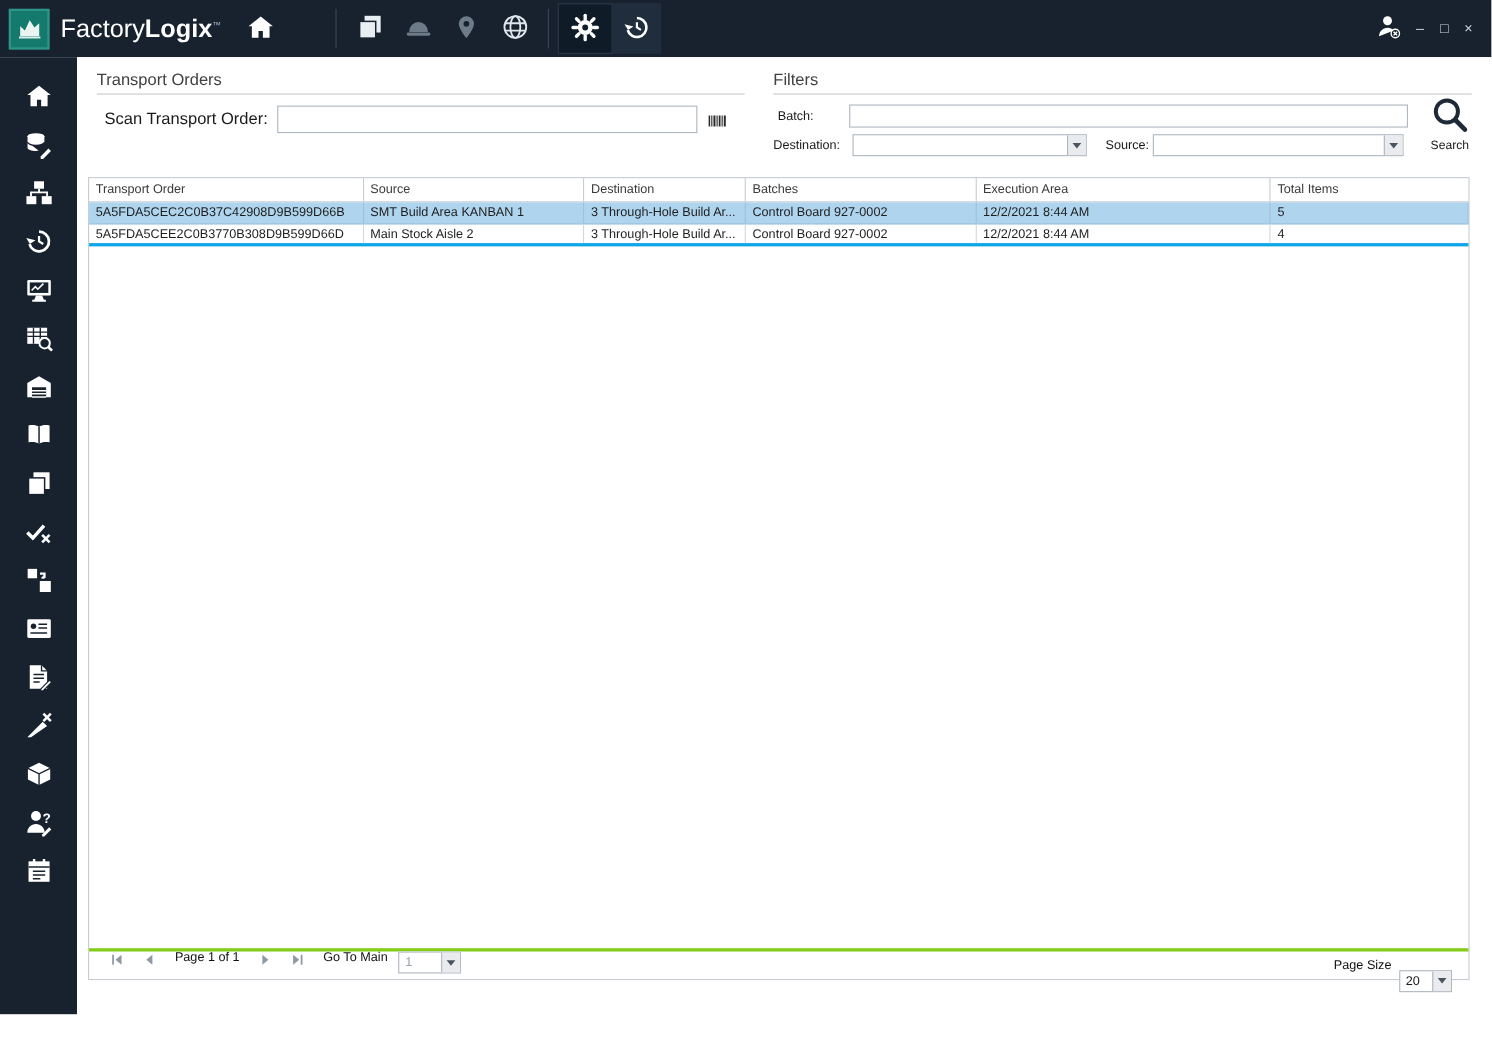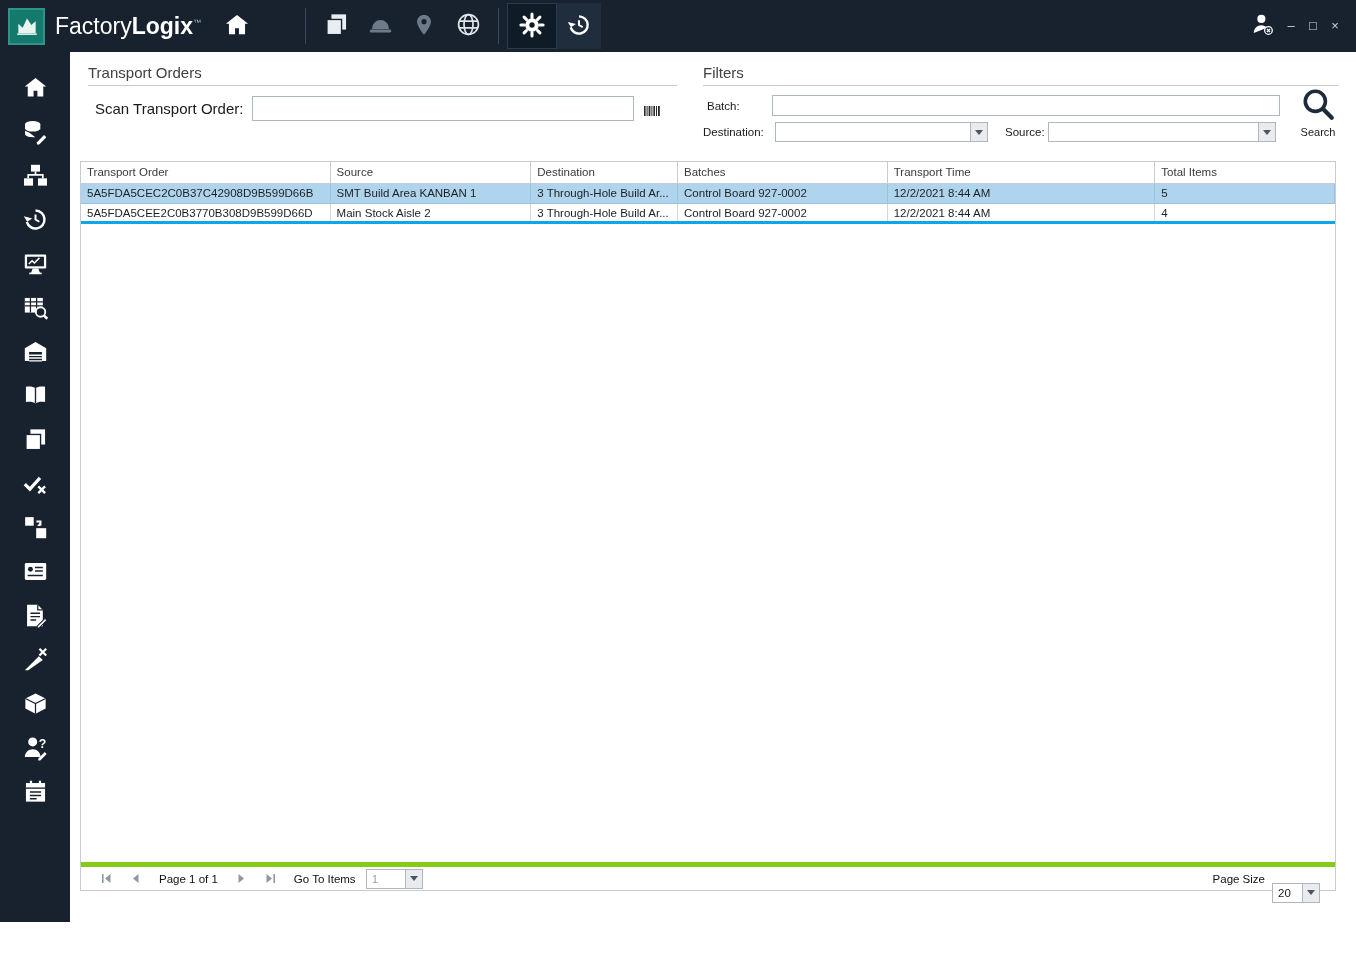--- a/index.html
+++ b/index.html
@@ -59,21 +59,21 @@
     border-right:1px solid #c6ccd2; overflow:hidden; white-space:nowrap; cursor:pointer; }
   .tr { display:flex; height:20px; border-bottom:3px solid #0ea5e9; flex:0 0 auto; cursor:pointer; }
   .tr.selected { background:#aed4ee; border-bottom:1px solid #9cc2de; }
   .td { font-size:11.5px; color:#1f1f1f; line-height:19px; padding-left:6px;
     border-right:1px solid #d3d8dd; overflow:hidden; white-space:nowrap; }
   .tr.selected .td { border-right:1px solid #9cc2de; }
   .c0{width:250px;} .c1{width:201px;} .c2{width:147px;} .c3{width:210px;} .c4{width:268px;} .c5{width:180px; border-right:none;}
   .tfill { flex:1; }
 
   
-  .pager { height:28px; border-top:5px solid #84cc16; display:flex; align-items:center;
+  .pager { height:28px; border-top:3px solid #84cc16; display:flex; 
     padding:0 15px 0 18px; flex:0 0 auto; font-size:11.5px; color:#111; }
   .pg-btn { background:transparent; border:none; width:15px; height:15px; cursor:pointer;
     display:flex; align-items:center; justify-content:center; padding:0; }
   .pg-btn svg { width:13px; height:13px; display:block; }
   .pg-gap-s { width:14px; } .pg-gap-m { width:16px; }
   .pager .ptext { white-space:nowrap; }
   .pager-right { margin-left:auto; display:flex; align-items:center; gap:7px; }
   .combo-inline { position:static; }
   .goto-combo { width:57px; height:20px; }
   .goto-combo .combo-val { color:#9aa2ab; }
@@ -406,21 +406,21 @@
       </span>
       <span class="search-label">Search</span>
     </button>
 
     <div class="grid">
       <div class="thead">
         <div class="th c0">Transport Order</div>
         <div class="th c1">Source</div>
         <div class="th c2">Destination</div>
         <div class="th c3">Batches</div>
-        <div class="th c4">Transport Time</div>
+        <div class="th c4">Execution Area</div>
         <div class="th c5">Total Items</div>
       </div>
 
       <div class="tr selected">
         <div class="td c0">5A5FDA5CEC2C0B37C42908D9B599D66B</div>
         <div class="td c1">SMT Build Area KANBAN 1</div>
         <div class="td c2">3 Through-Hole Build Ar...</div>
         <div class="td c3">Control Board 927-0002</div>
         <div class="td c4">12/2/2021 8:44 AM</div>
         <div class="td c5">5</div>
@@ -467,21 +467,21 @@
         <span class="pg-gap-s"></span>
         <button class="pg-btn">
           <span>
               <svg viewBox="0 0 13 13">
                 <path d="M2.5 2 8 6.5l-5.5 4.5z" fill="#8e99a4"></path>
                 <rect x="9.4" y="2" width="1.6" height="9" fill="#8e99a4"></rect>
               </svg>
             </span>
         </button>
         <span class="pg-gap-m"></span>
-        <span>Go To Items</span>
+        <span>Go To Main</span>
         <span style="width:10px;"></span>
         <div class="combo combo-inline goto-combo">
           <div class="combo-val">1</div>
           <div class="combo-btn">
               <span class="caret"></span>
             </div>
         </div>
 
         <div class="pager-right">
           <span>Page Size</span>

